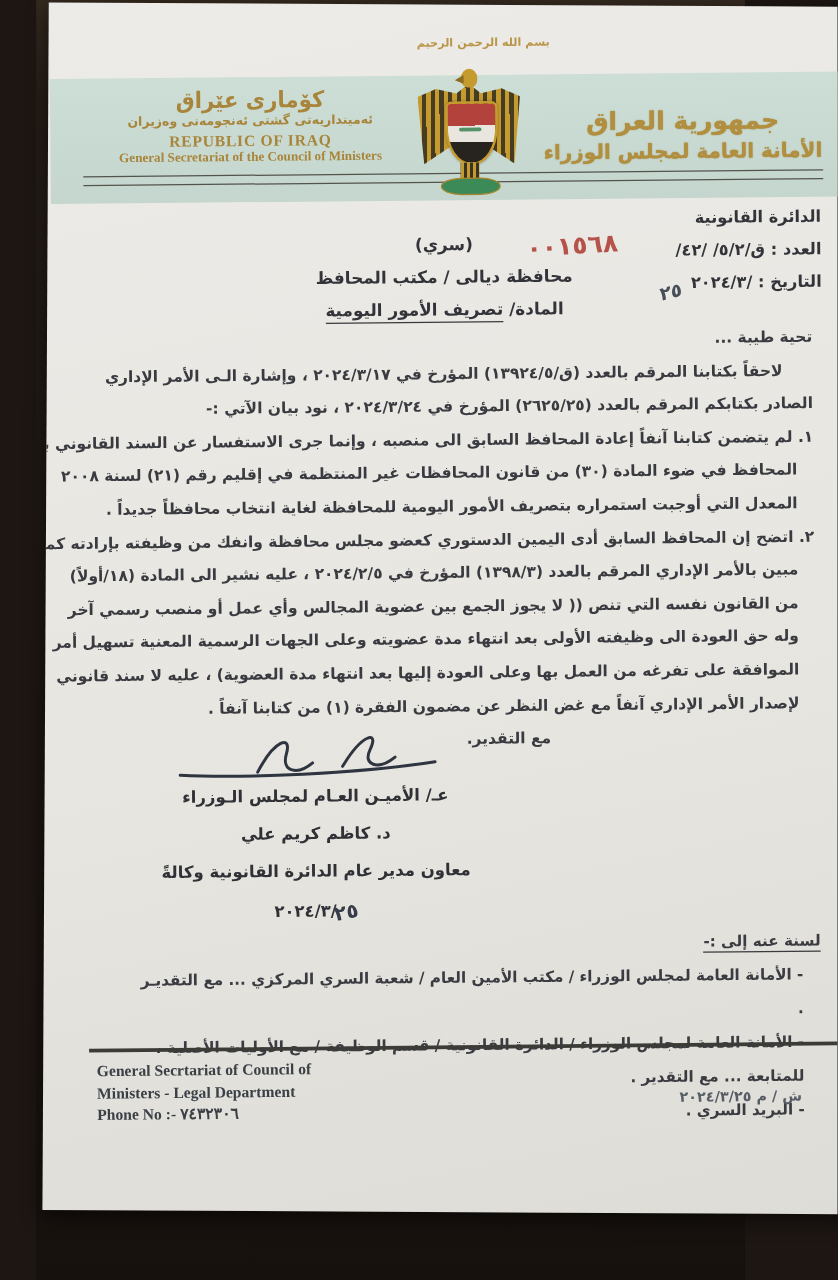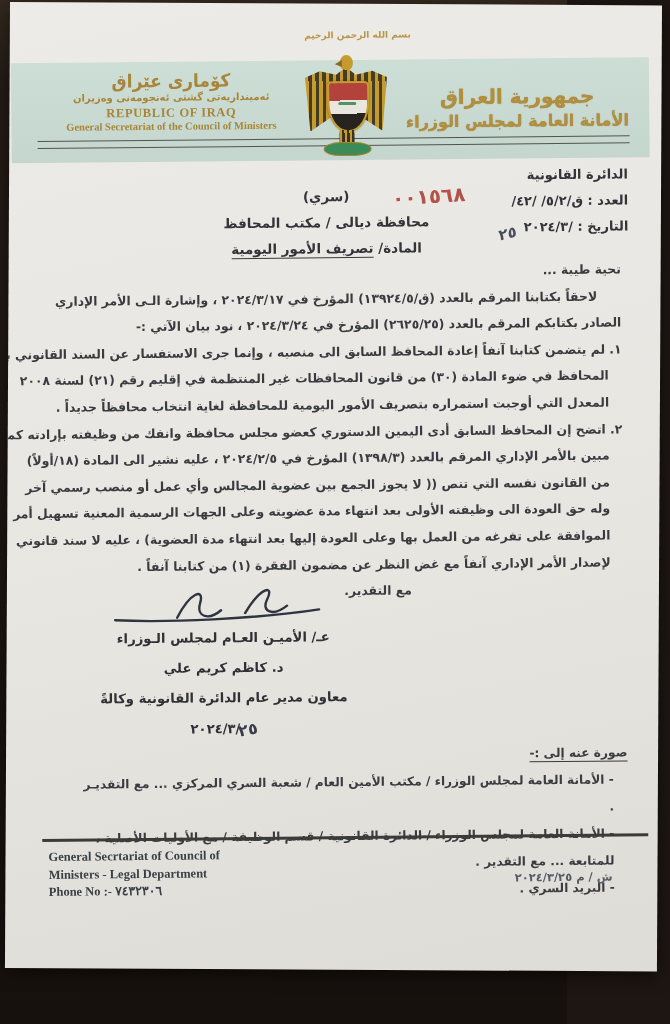--- a/index.html
+++ b/index.html
@@ -1,17 +1,17 @@
 <!DOCTYPE html>
 <html><head>
 <meta charset="utf-8">
 <style>
   html,body{margin:0;padding:0;}
   body{width:670px;height:1024px;overflow:hidden;background:#1d1613;font-family:"DejaVu Sans",sans-serif;}
-  .photo{position:relative;width:567px;height:1024px;background:linear-gradient(180deg,#33291f 0%,#241c16 8%,#1c1512 60%,#17110e 100%);}
+  .photo{position:relative;width:567px;height:1024px;background:linear-gradient(180deg,#33291f 0%,#241c16 8%,#1c1512 60%,#17110e 100%);margin-left:29px;}
   .paper{position:absolute;left:10px;top:2px;width:652px;height:966px;background:linear-gradient(168deg,#edebe7 0%,#e8e6e1 55%,#dedcd6 100%);transform:rotate(0.3deg);transform-origin:top left;box-shadow:0 5px 16px rgba(0,0,0,.55);overflow:hidden;}
   .tilt{position:absolute;inset:0;transform:rotate(-0.85deg);transform-origin:55% 40%;}
   .bismillah{position:absolute;left:278px;top:26px;width:150px;text-align:center;font-size:9px;font-weight:bold;color:#b9964a;}
   .band{position:absolute;left:6px;top:56px;width:638px;height:100px;background:linear-gradient(180deg,#cdded6 0%,#c4d6cd 100%);}
   .band-left{position:absolute;left:28px;top:9px;width:264px;text-align:center;color:#a8853a;}
   .k-title{font-size:17px;font-weight:bold;letter-spacing:1px;transform:scaleY(1.06);}
   .k-sub{font-size:10px;font-weight:bold;margin-top:1px;}
   .e-title{font-family:"Liberation Serif",serif;font-size:12.5px;font-weight:bold;letter-spacing:.6px;margin-top:3px;}
   .e-sub{font-family:"Liberation Serif",serif;font-size:10.5px;font-weight:bold;}
   .band-rule{position:absolute;left:26px;right:20px;top:78px;height:6px;border-top:1.6px solid #54544d;border-bottom:1.6px solid #54544d;}
@@ -111,21 +111,21 @@
         <svg width="232" height="48" viewBox="0 0 232 48">
           <path d="M8 40 C 60 43, 150 40, 212 31 M70 38 C 84 12, 98 8, 93 24 C 89 38, 102 41, 114 31 M138 34 C 154 8, 168 5, 160 21 C 154 33, 166 38, 180 27" stroke="#2e3440" stroke-width="2.4" fill="none" stroke-linecap="round"></path>
         </svg>
         <div>عـ/ الأميـن العـام لمجلس الـوزراء</div>
         <div>د. كاظم كريم علي</div>
         <div>معاون مدير عام الدائرة القانونية وكالةً</div>
         <div class="sig-date"><span class="hand">٢٥</span><span class="typed">/٢٠٢٤/٣</span></div>
       </div>
 
       <div class="cc">
-        <div><span class="u">صورة عنه إلى :-</span></div>
+        <div><span class="u">لسنة عنه إلى :-</span></div>
         <div class="cc-item">-  الأمانة العامة لمجلس الوزراء / مكتب الأمين العام / شعبة السري المركزي ... مع التقديـر .</div>
         <div class="cc-item">-  الأمانة العامة لمجلس الوزراء / الدائرة القانونية / قسم الوظيفة / مع الأوليات الأصلية ، للمتابعة ... مع التقدير .</div>
         <div class="cc-item">-  البريد السري .</div>
       </div>
 
       <div class="footer-rule"></div>
       <div class="footer-left">
         <div>General Secrtariat of Council of</div>
         <div>Ministers -   Legal Department</div>
         <div>Phone   No :-   ٧٤٣٢٣٠٦</div>

